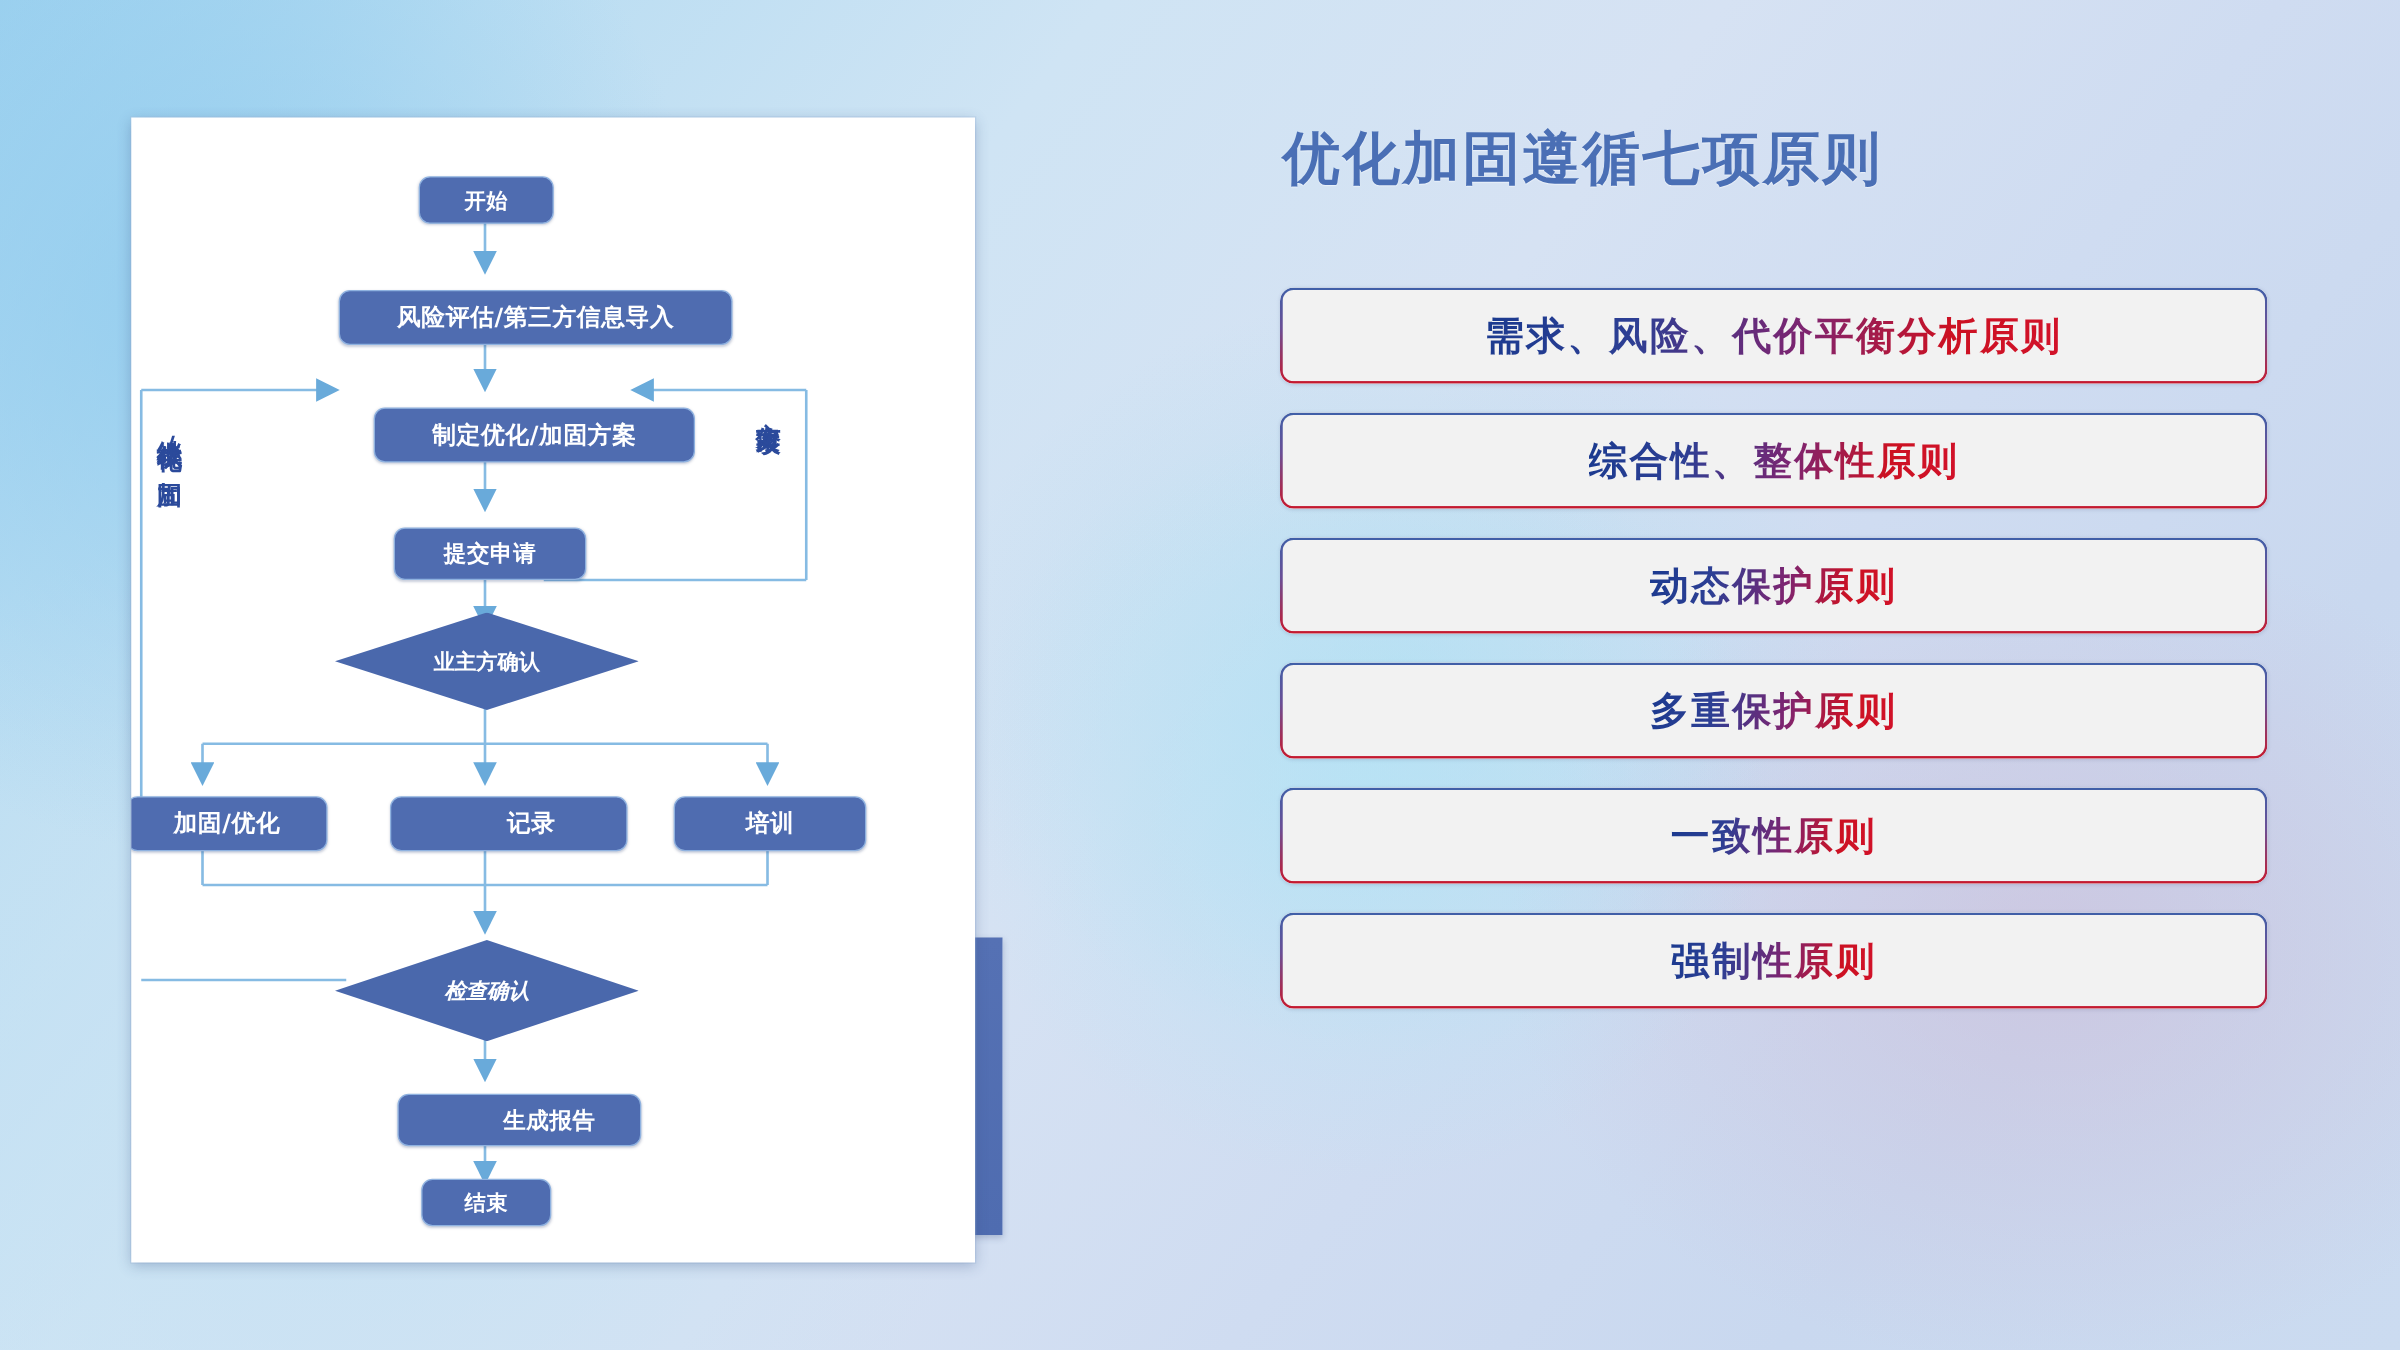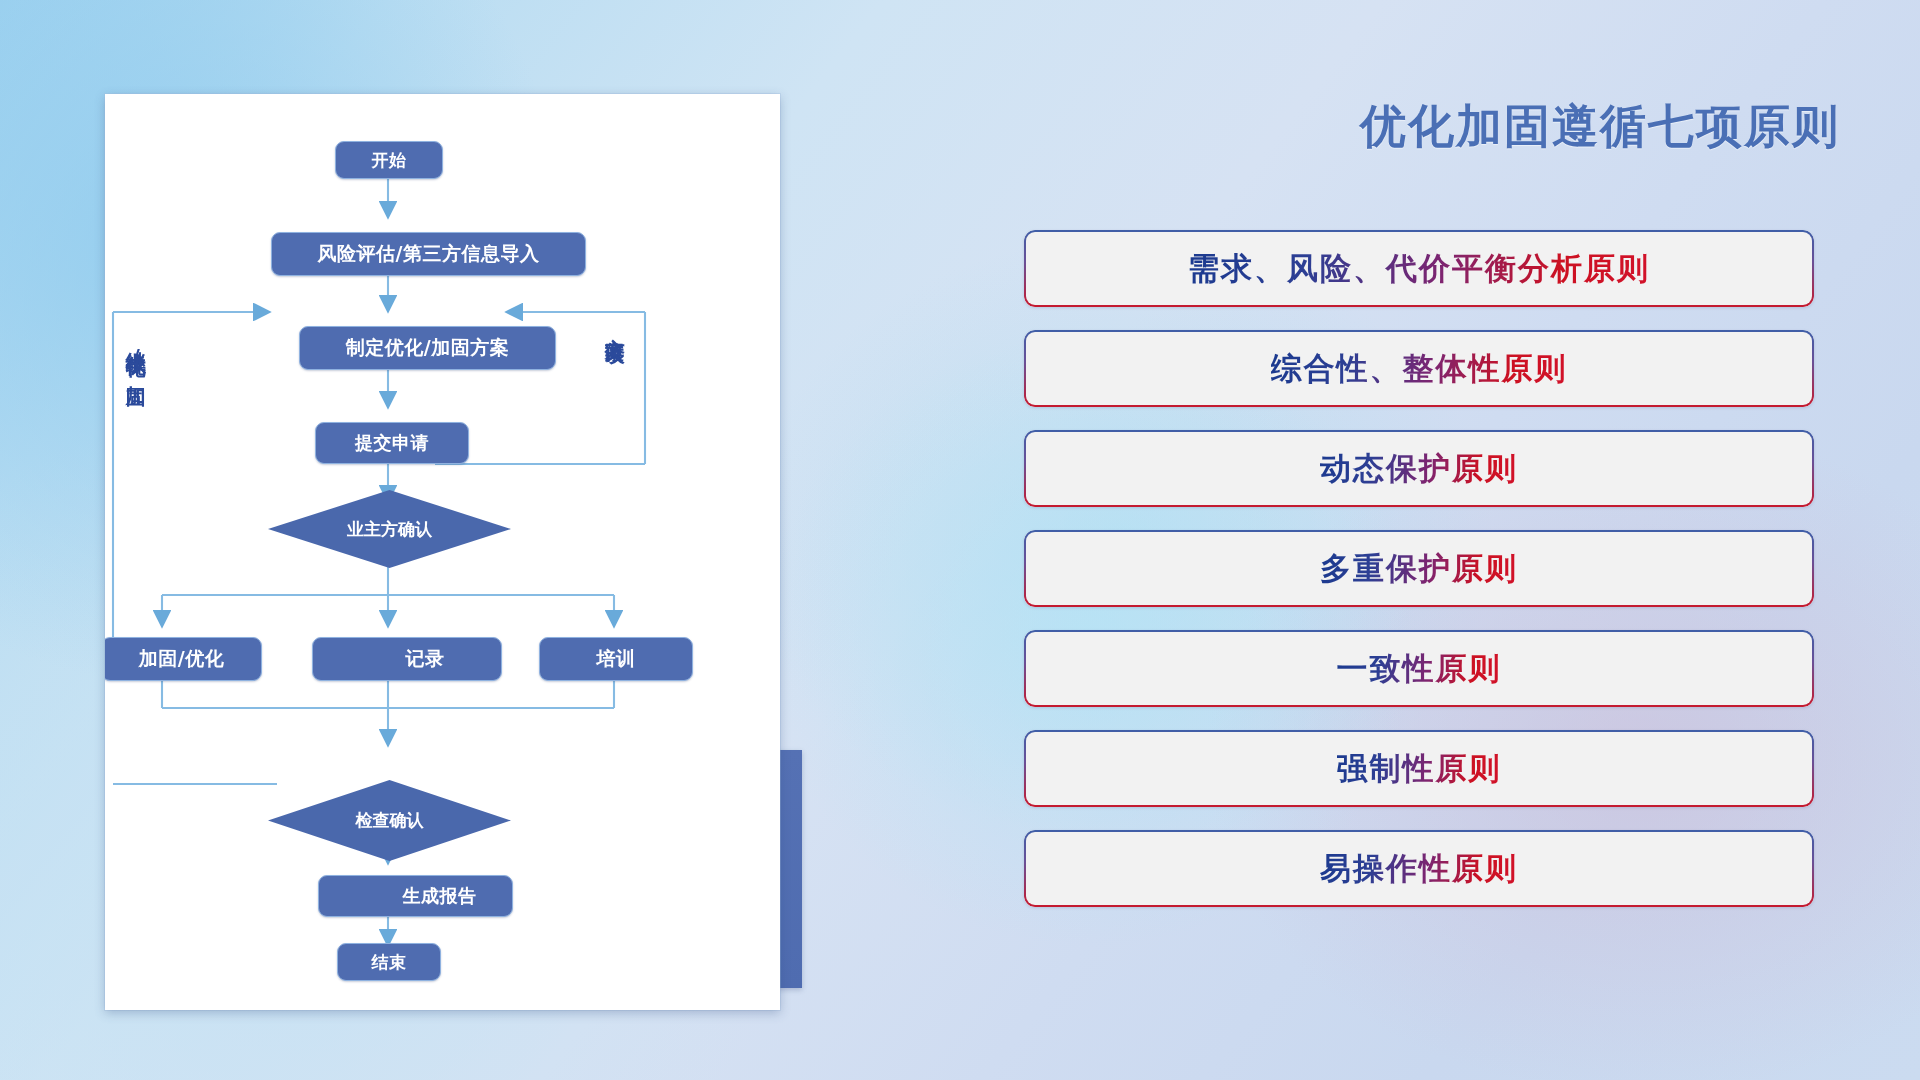--- a/index.html
+++ b/index.html
@@ -63,21 +63,21 @@
 
   .vlabel{
     position:absolute;color:#2b4a9b;font-weight:bold;font-size:20px;
     writing-mode:vertical-rl;text-orientation:upright;
     letter-spacing:2px;line-height:1.06;
   }
 
   
   #right-pane{position:absolute;left:1010px;top:96px;width:830px;height:900px;}
   #pane-title{
-    position:absolute;left:0;top:0;width:830px;text-align:right;
+    position:absolute;left:16px;top:0;width:830px;text-align:left;
     font-size:46px;font-weight:bold;color:#4a6fb5;letter-spacing:2px;
     text-shadow:0 1px 1px rgba(255,255,255,.55);
   }
   #principles{position:absolute;left:14px;top:134px;width:790px;}
   .principle{
     position:relative;height:77px;margin-bottom:23px;
     display:flex;align-items:center;justify-content:center;
     background:#f2f2f2;border-radius:11px;
     box-shadow:0 1px 3px rgba(60,80,130,.18);
     text-align:right;
@@ -164,21 +164,21 @@
       <span class="dshape"></span>
       <span class="dtxt">业主方确认</span>
     </div>
 
     <div class="node-box" style="left:-4px;top:543px;width:159px;height:42px;font-size:19px;">加固/优化</div>
 
     <div class="node-box" style="left:207px;top:543px;width:152px;height:42px;font-size:19px;padding-left:36px;">记录</div>
 
     <div class="node-box" style="left:434px;top:543px;width:152px;height:42px;font-size:19px;">培训</div>
 
-    <div class="diamond" style="left:163px;top:686px;width:243px;height:81px;">
+    <div class="diamond" style="left:163px;top:658px;width:243px;height:81px;font-style:italic;">
       <span class="dshape"></span>
       <span class="dtxt">检查确认</span>
     </div>
 
     <div class="node-box" style="left:213px;top:781px;width:145px;height:40px;font-size:18px;padding-left:48px;">生成报告</div>
 
     <div class="node-box" style="left:232px;top:849px;width:102px;height:36px;font-size:17px;">结束</div>
 
     <div class="vlabel" style="left:20px;top:242px;height:175px;">继续优化/加固</div>
 
@@ -200,18 +200,15 @@
       </div>
       <div class="principle">
         <span class="ptext">多重保护原则</span>
       </div>
       <div class="principle">
         <span class="ptext">一致性原则</span>
       </div>
       <div class="principle">
         <span class="ptext">强制性原则</span>
       </div>
-      <div class="principle">
-        <span class="ptext">易操作性原则</span>
-      </div>
     </div>
   </div>
 </div>
 
 </body></html>

